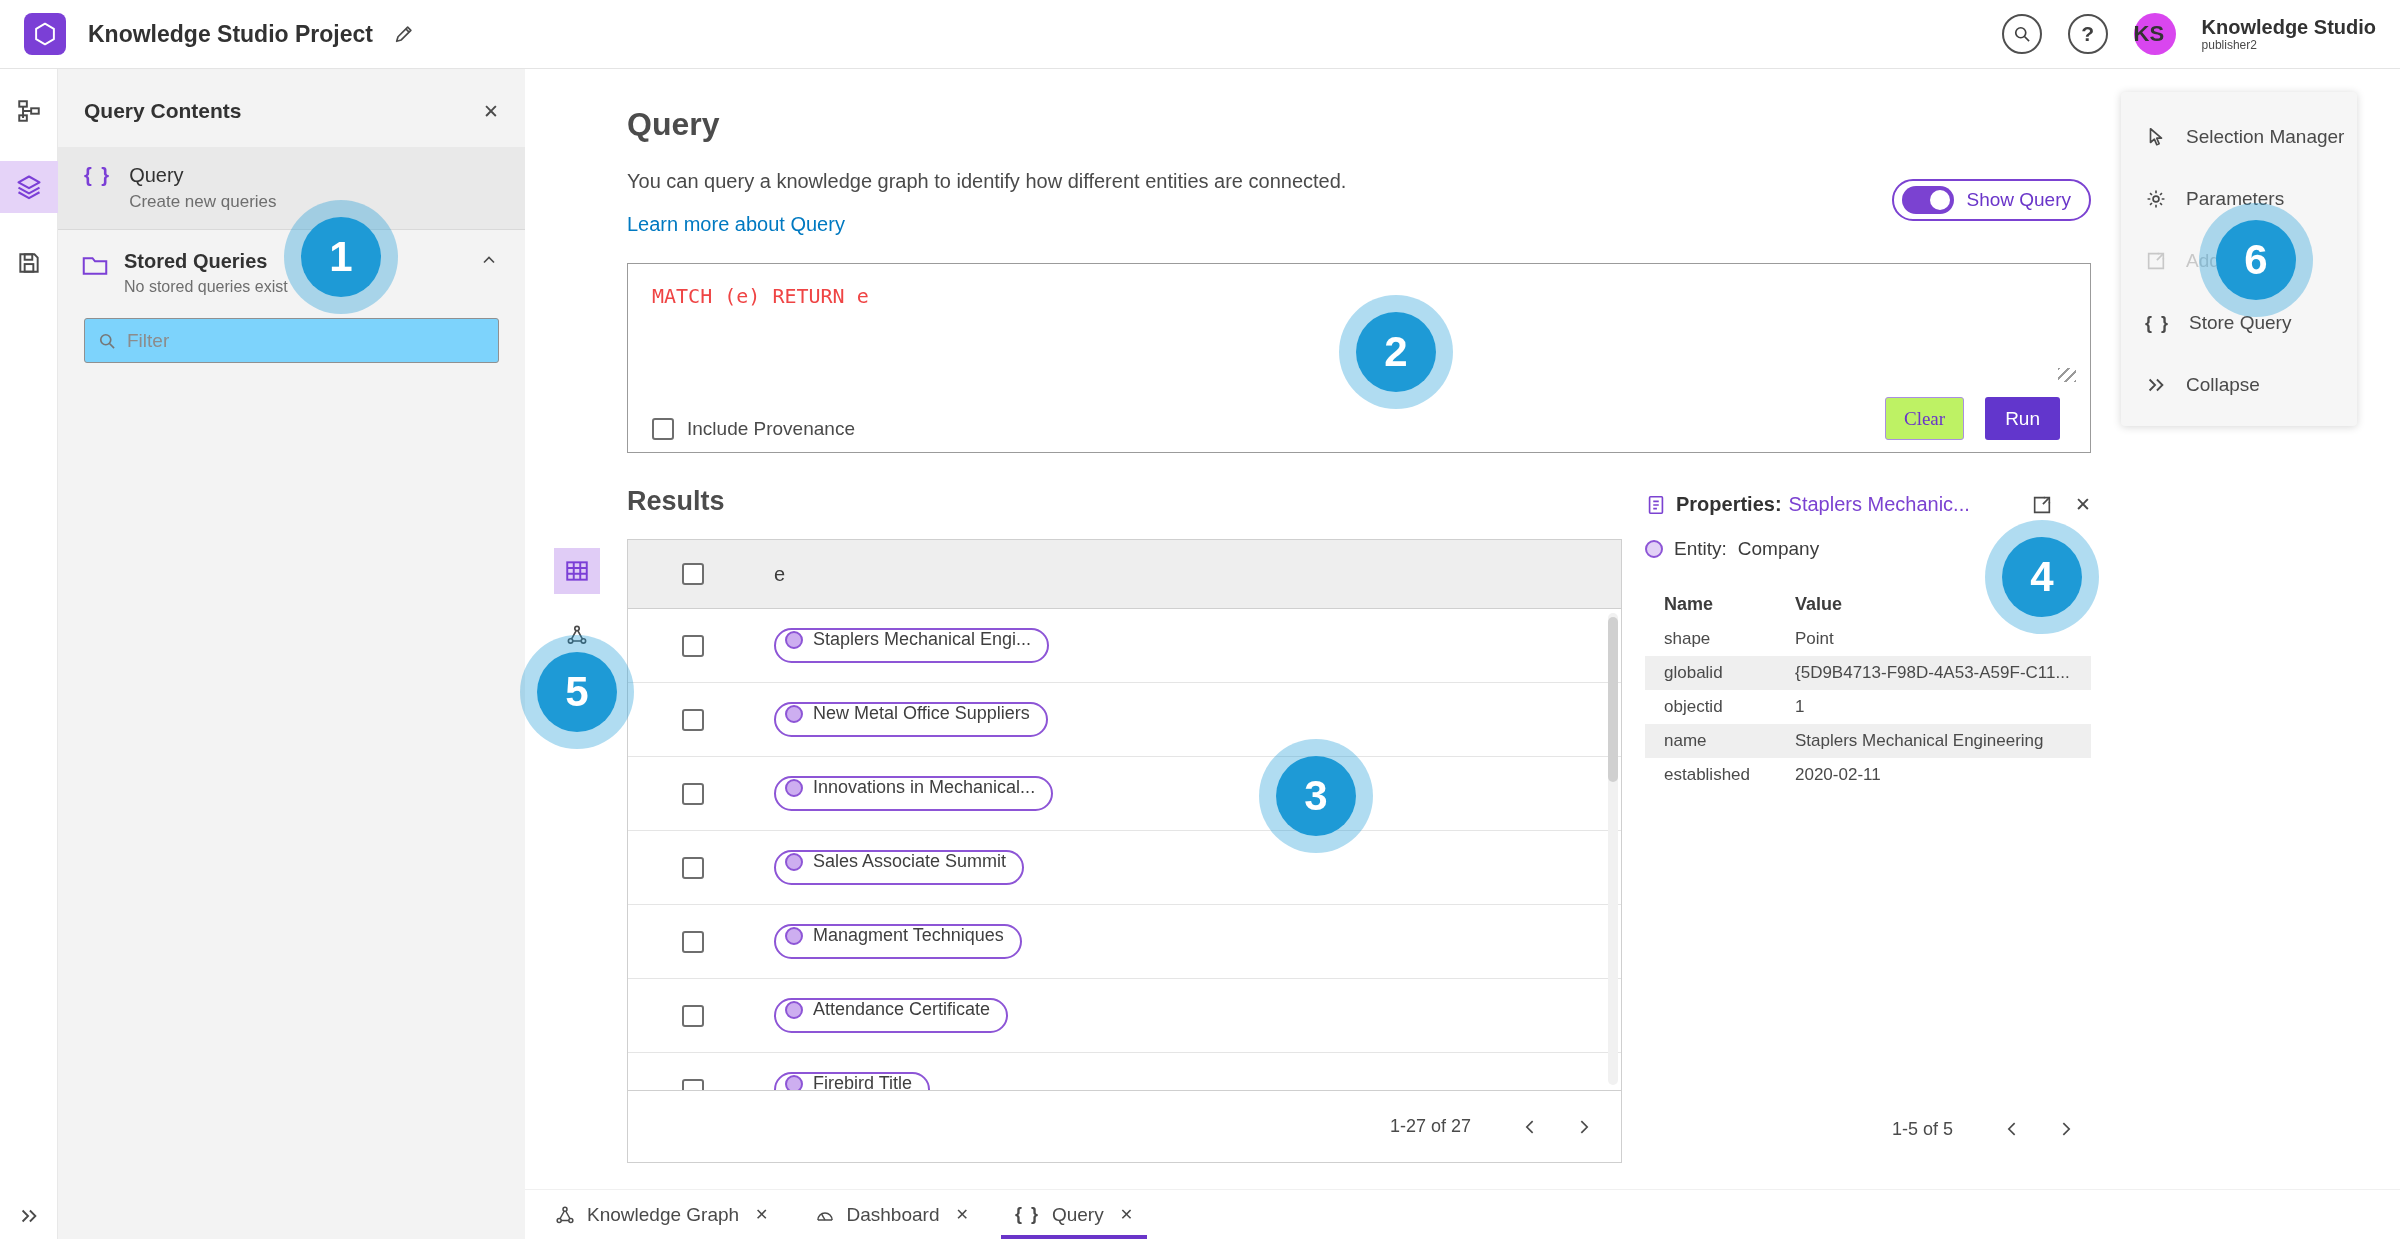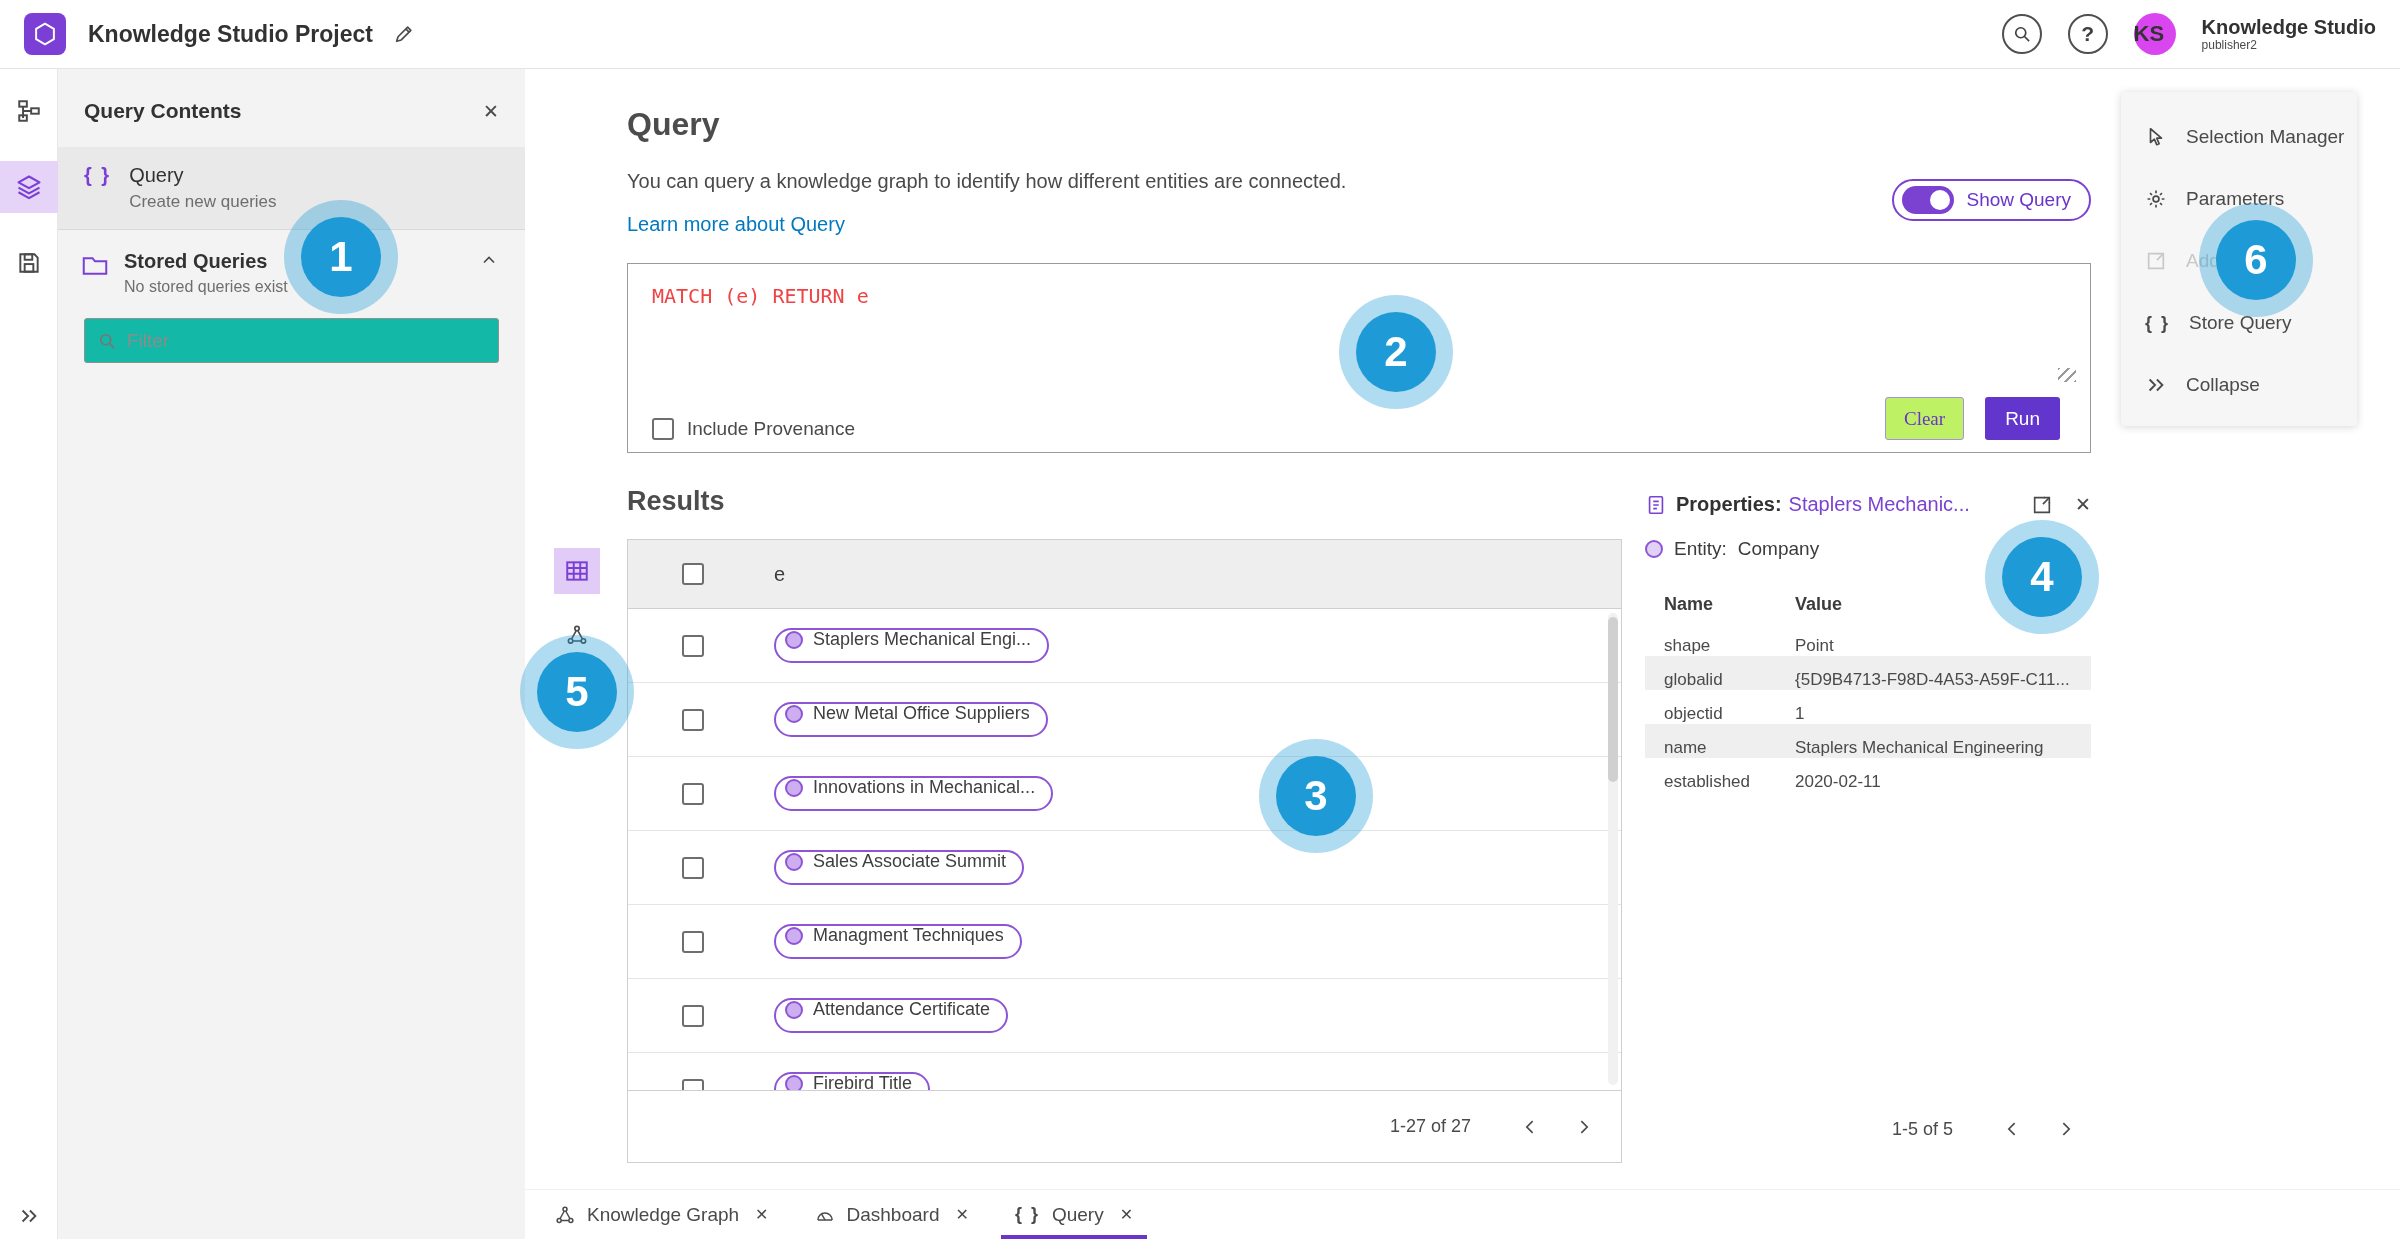--- a/index.html
+++ b/index.html
@@ -35,21 +35,21 @@
   .x-glyph { font-size:19px; color:#4a4a4a; cursor:pointer; }
   .qc-item { background:#e9e9e9; padding:17px 26px; display:flex; align-items:flex-start; gap:18px; cursor:pointer; }
   .braces { color:#7b3fd6; font-weight:700; font-size:20px; letter-spacing:2px; white-space:nowrap; }
   .qc-item-label { font-size:20px; color:#323232; }
   .qc-item-sub { font-size:17px; color:#6e6e6e; margin-top:5px; }
   .qc-divider { height:1px; background:#d9d9d9; }
   .qc-stored { padding:20px 26px 8px 22px; display:flex; align-items:flex-start; gap:14px; }
   .qc-stored-text { flex:1; }
   .qc-stored-label { font-size:20px; font-weight:600; color:#323232; }
   .qc-stored-sub { font-size:16px; color:#6e6e6e; margin-top:5px; }
-  .qc-filter { margin:14px 26px; height:45px; background:#14b8a6; border:1px solid #909090; border-radius:3px;
+  .qc-filter { margin:14px 26px; height:45px; background:#7dd3fc; border:1px solid #909090; border-radius:3px;
                display:flex; align-items:center; padding:0 12px; gap:10px; }
   .qc-filter input { flex:1; border:none; outline:none; font-size:19px; font-family:"Liberation Sans",sans-serif; color:#333; background:transparent; }
   .qc-filter input::placeholder { color:#8c8c8c; }
 
   
   .q-title { position:absolute; left:627px; top:106px; font-size:32px; font-weight:600; color:#4c4c4c; }
   .q-desc  { position:absolute; left:627px; top:170px; font-size:20px; color:#4a4a4a; }
   .q-link  { position:absolute; left:627px; top:213px; font-size:20px; color:#0079c1; cursor:pointer; }
   .show-query { position:absolute; right:309px; top:179px; height:42px; border:2px solid #7b42d1; border-radius:22px;
                 display:flex; align-items:center; gap:12px; padding:0 18px 0 8px; background:#fff; cursor:pointer; }
@@ -95,21 +95,21 @@
   
   .props { position:absolute; left:1645px; top:493px; width:446px; height:670px; }
   .props-header { display:flex; align-items:center; }
   .props-title { font-size:20px; font-weight:700; color:#323232; margin-left:9px; }
   .props-link { font-size:20px; color:#7b42d1; margin-left:7px; white-space:nowrap; overflow:hidden; cursor:pointer; }
   .props-actions { margin-left:auto; display:flex; align-items:center; gap:22px; color:#4a4a4a; }
   .props-entity { margin-top:22px; display:flex; align-items:center; gap:11px; font-size:19px; color:#3c3c3c; }
   .entity-dot { width:18px; height:18px; border-radius:50%; background:#e2d1f6; border:2px solid #8d55d6; }
   .props-table { margin-top:26px; }
   .pt-header { display:flex; height:36px; align-items:center; font-weight:700; font-size:18px; color:#3c3c3c; }
-  .pt-row { display:flex; height:34px; align-items:flex-end; font-size:17px; color:#4a4a4a; }
+  .pt-row { display:flex; height:34px; align-items:center; font-size:17px; color:#4a4a4a; }
   .pt-row.alt { background:#efefef; }
   .pt-c1 { width:150px; padding-left:19px; flex:0 0 auto; }
   .pt-c2 { flex:1; white-space:nowrap; overflow:hidden; padding-right:6px; }
   .props-footer { position:absolute; bottom:14px; right:6px; display:flex; align-items:center; }
 
   
   .tools-card { position:absolute; left:2121px; top:92px; width:236px; background:#f6f6f6; border-radius:4px;
                 box-shadow:0 1px 8px rgba(0,0,0,0.16); padding:14px 0 10px 0; z-index:25; }
   .tool-item { height:62px; display:flex; align-items:center; padding-left:24px; gap:19px; font-size:19px; color:#4a4a4a; cursor:pointer; }
   .tool-item .braces { color:#4a4a4a; font-weight:600; font-size:18px; }

